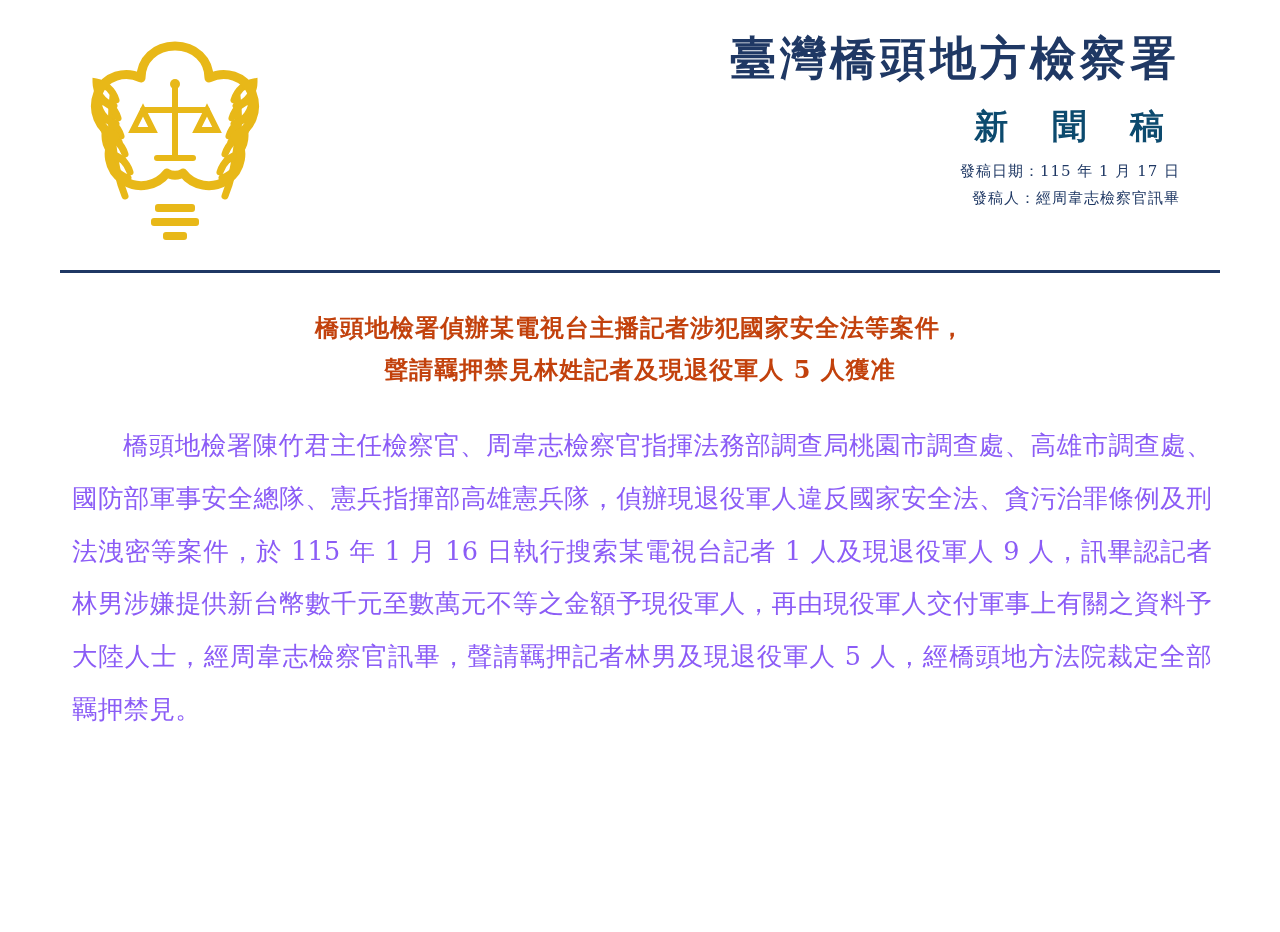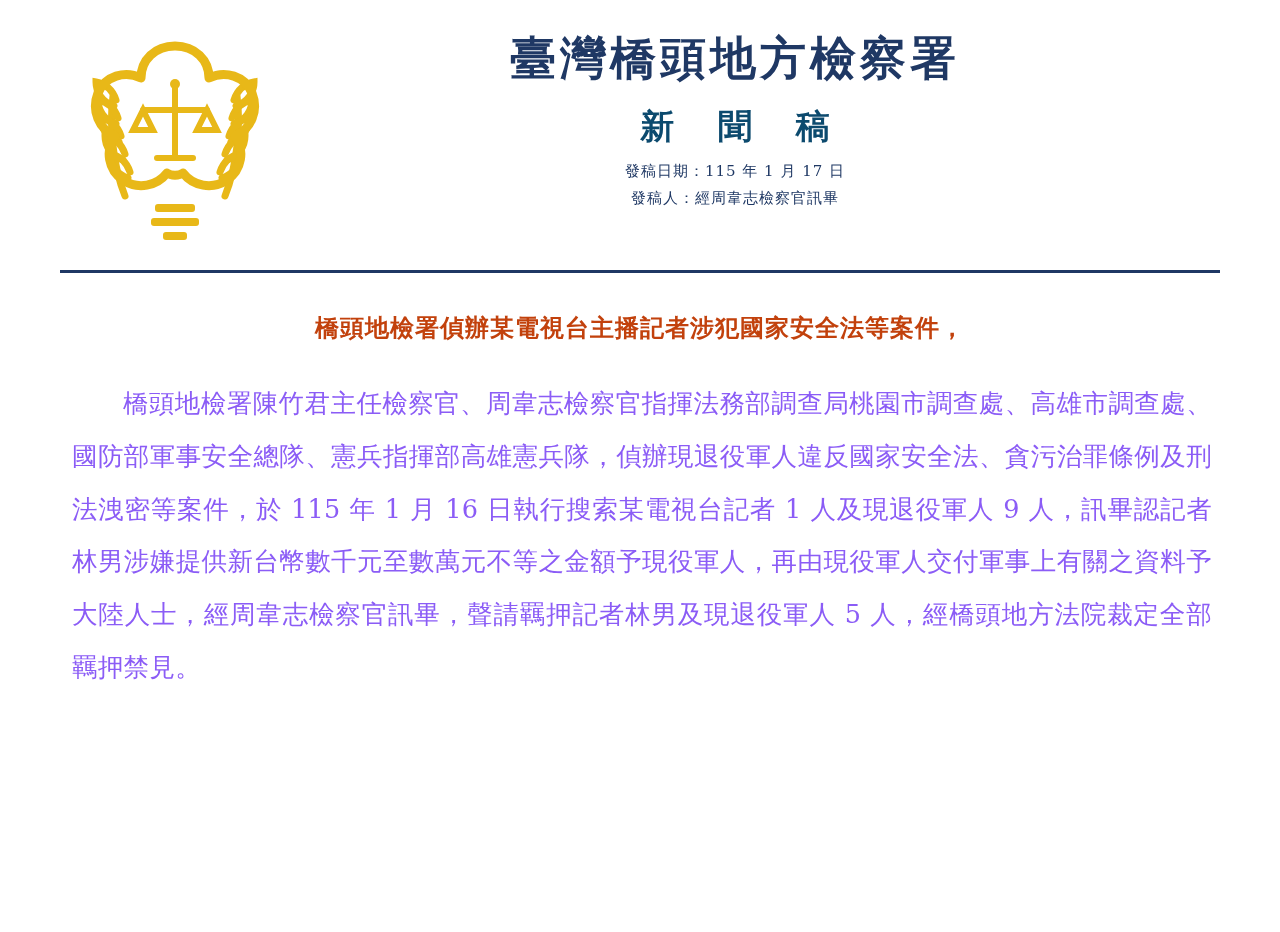--- a/index.html
+++ b/index.html
@@ -38,21 +38,21 @@
     align-items: flex-start;
     padding-top: 8px;
   }
   .emblem {
     width: 212px;
     height: 222px;
     display: block;
   }
   .header-text {
     flex: 1 1 auto;
-    text-align: center;
+    text-align: right;
     padding-right: 40px;
     padding-top: 12px;
   }
   .org-title {
     font-family: "DejaVu Serif", "Liberation Serif", serif;
     font-size: 46px;
     letter-spacing: 4px;
     color: #1f3864;
     font-weight: 700;
     line-height: 1.25;
@@ -176,19 +176,20 @@
       <div class="doc-kind">新 聞 稿</div>
       <div class="meta-line">發稿日期：115 年 1 月 17 日</div>
       <div class="meta-line second">發稿人：經周韋志檢察官訊畢</div>
     </div>
   </div>
 
   <div class="divider"></div>
 
   <div class="headline">
     <span>橋頭地檢署偵辦某電視台主播記者涉犯國家安全法等案件，</span>
+    <span>聲請羈押禁見林姓記者及現退役軍人 5 人獲准</span>
   </div>
 
   <div class="body-text">
     <p>橋頭地檢署陳竹君主任檢察官、周韋志檢察官指揮法務部調查局桃園市調查處、高雄市調查處、國防部軍事安全總隊、憲兵指揮部高雄憲兵隊，偵辦現退役軍人違反國家安全法、貪污治罪條例及刑法洩密等案件，於 115 年 1 月 16 日執行搜索某電視台記者 1 人及現退役軍人 9 人，訊畢認記者林男涉嫌提供新台幣數千元至數萬元不等之金額予現役軍人，再由現役軍人交付軍事上有關之資料予大陸人士，經周韋志檢察官訊畢，聲請羈押記者林男及現退役軍人 5 人，經橋頭地方法院裁定全部羈押禁見。</p>
   </div>
 
 </div>
 
 </body></html>

